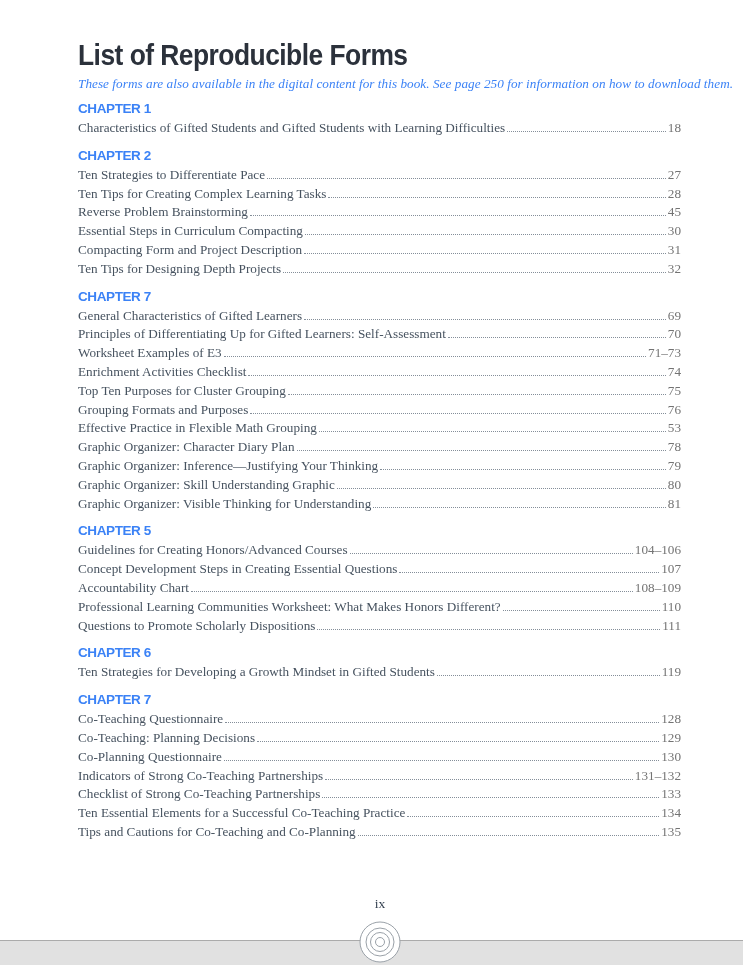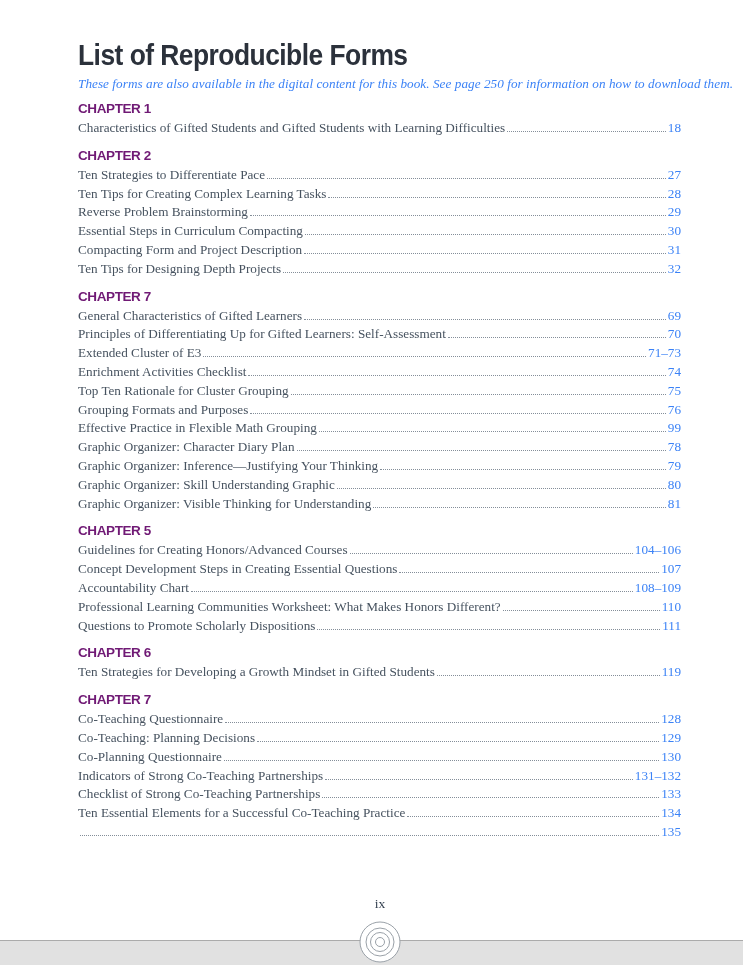--- a/index.html
+++ b/index.html
@@ -46,38 +46,38 @@
     letter-spacing: 0.05px;
     white-space: nowrap;
   }
   .chapter { margin-top: 10px; }
   .chapter-heading {
     font-family: "Liberation Sans", sans-serif;
     font-weight: 700;
     font-size: 13.5px;
     line-height: 14px;
     letter-spacing: -0.4px;
-    color: #701a75;
+    color: #3b82f6;
     margin-bottom: 4px;
   }
   .entry {
     display: flex;
     align-items: baseline;
     font-size: 13.2px;
     height: 18.8px;
     color: #46525f;
   }
   .entry-label { white-space: nowrap; }
   .leader {
     flex: 1;
     min-width: 16px;
     border-bottom: 1.6px dotted #848e99;
     margin: 0 2px;
   }
-  .entry-page { white-space: nowrap; color: #3b82f6; }
+  .entry-page { white-space: nowrap; color: #737373; }
   .folio {
     position: absolute;
     top: 896px; left: 17px; right: 0;
     text-align: center;
     font-size: 13.5px;
     color: #333f4f;
   }
   .deco-circles {
     position: absolute;
     top: 920px; left: 358px;
@@ -109,21 +109,21 @@
             <span class="entry-page">27</span>
           </div>
           <div class="entry">
             <span class="entry-label">Ten Tips for Creating Complex Learning Tasks</span>
             <span class="leader"></span>
             <span class="entry-page">28</span>
           </div>
           <div class="entry">
             <span class="entry-label">Reverse Problem Brainstorming</span>
             <span class="leader"></span>
-            <span class="entry-page">29</span>
+            <span class="entry-page">45</span>
           </div>
           <div class="entry">
             <span class="entry-label">Essential Steps in Curriculum Compacting</span>
             <span class="leader"></span>
             <span class="entry-page">30</span>
           </div>
           <div class="entry">
             <span class="entry-label">Compacting Form and Project Description</span>
             <span class="leader"></span>
             <span class="entry-page">31</span>
@@ -140,43 +140,43 @@
             <span class="entry-label">General Characteristics of Gifted Learners</span>
             <span class="leader"></span>
             <span class="entry-page">69</span>
           </div>
           <div class="entry">
             <span class="entry-label">Principles of Differentiating Up for Gifted Learners: Self-Assessment</span>
             <span class="leader"></span>
             <span class="entry-page">70</span>
           </div>
           <div class="entry">
-            <span class="entry-label">Extended Cluster of E3</span>
+            <span class="entry-label">Worksheet Examples of E3</span>
             <span class="leader"></span>
             <span class="entry-page">71–73</span>
           </div>
           <div class="entry">
             <span class="entry-label">Enrichment Activities Checklist</span>
             <span class="leader"></span>
             <span class="entry-page">74</span>
           </div>
           <div class="entry">
-            <span class="entry-label">Top Ten Rationale for Cluster Grouping</span>
+            <span class="entry-label">Top Ten Purposes for Cluster Grouping</span>
             <span class="leader"></span>
             <span class="entry-page">75</span>
           </div>
           <div class="entry">
             <span class="entry-label">Grouping Formats and Purposes</span>
             <span class="leader"></span>
             <span class="entry-page">76</span>
           </div>
           <div class="entry">
             <span class="entry-label">Effective Practice in Flexible Math Grouping</span>
             <span class="leader"></span>
-            <span class="entry-page">99</span>
+            <span class="entry-page">53</span>
           </div>
           <div class="entry">
             <span class="entry-label">Graphic Organizer: Character Diary Plan</span>
             <span class="leader"></span>
             <span class="entry-page">78</span>
           </div>
           <div class="entry">
             <span class="entry-label">Graphic Organizer: Inference—Justifying Your Thinking</span>
             <span class="leader"></span>
             <span class="entry-page">79</span>
@@ -254,20 +254,21 @@
             <span class="entry-label">Checklist of Strong Co-Teaching Partnerships</span>
             <span class="leader"></span>
             <span class="entry-page">133</span>
           </div>
           <div class="entry">
             <span class="entry-label">Ten Essential Elements for a Successful Co-Teaching Practice</span>
             <span class="leader"></span>
             <span class="entry-page">134</span>
           </div>
           <div class="entry">
+            <span class="entry-label">Tips and Cautions for Co-Teaching and Co-Planning</span>
             <span class="leader"></span>
             <span class="entry-page">135</span>
           </div>
         </section>
       </div>
   </div>
 
   <div class="folio">ix</div>
 
   <svg class="deco-circles" viewBox="0 0 44 44" xmlns="http://www.w3.org/2000/svg">

